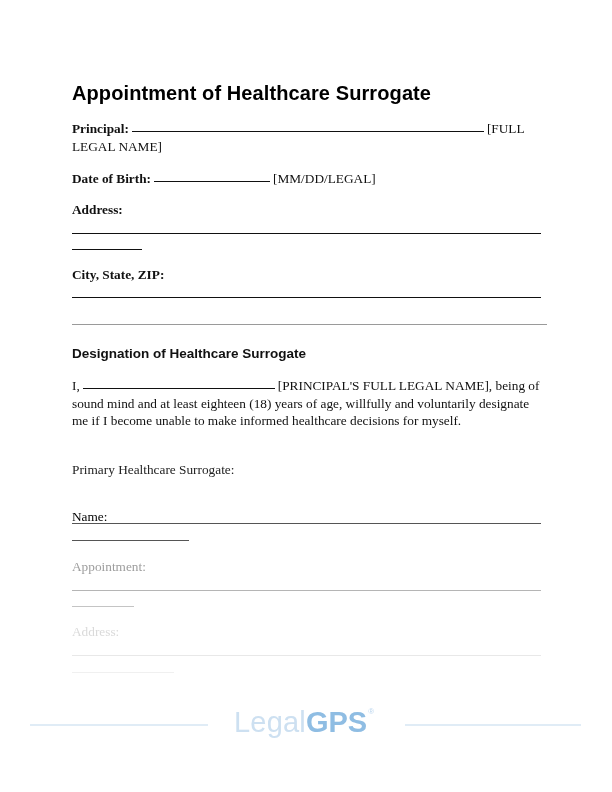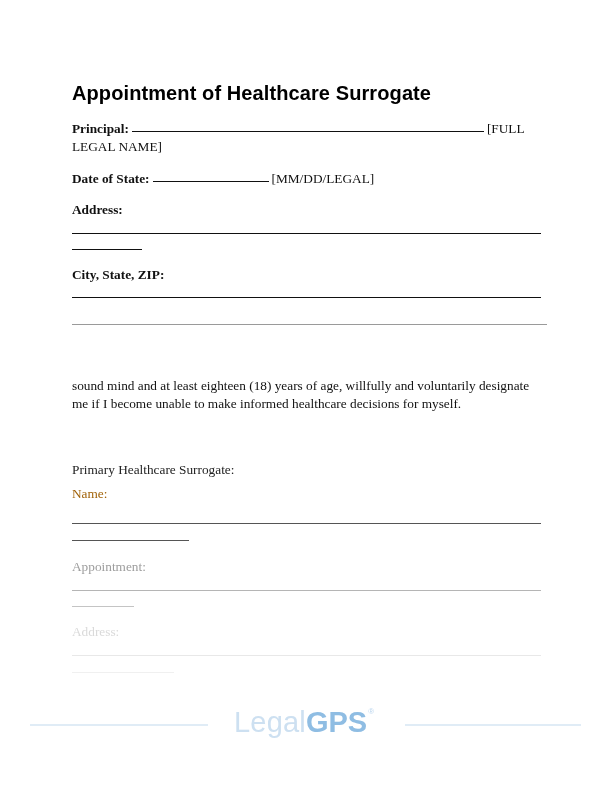--- a/index.html
+++ b/index.html
@@ -27,41 +27,43 @@
 <div class="page">
 
   <div class="abs serif nowrap" style="left:72px; top:121px;">
     <span class="bold">Principal:</span><span class="blank" style="width:352px;"></span><span>[FULL</span>
   </div>
 
   <div class="abs sans title">Appointment of Healthcare Surrogate</div>
   <div class="abs serif nowrap" style="left:72px; top:139px;">LEGAL NAME]</div>
 
   <div class="abs serif nowrap" style="left:72px; top:171px;">
-    <span class="bold">Date of State:</span><span class="blank" style="width:116px;"></span><span>[MM/DD/LEGAL]</span>
+    <span class="bold">Date of Birth:</span><span class="blank" style="width:116px;"></span><span>[MM/DD/LEGAL]</span>
   </div>
 
   <div class="abs serif bold nowrap" style="left:72px; top:202px;">Address:</div>
   <div class="line" style="left:72px; top:233px; width:469px;"></div>
   <div class="line" style="left:72px; top:249px; width:70px;"></div>
 
   <div class="abs serif bold nowrap" style="left:72px; top:267px;">City, State, ZIP:</div>
   <div class="line" style="left:72px; top:297px; width:469px;"></div>
 
   <div class="line" style="left:72px; top:324px; width:475px; border-top-color:#9a9a9a;"></div>
 
+  <div class="abs sans h2">Designation of Healthcare Surrogate</div>
 
   <div class="abs serif para">
+    <div class="nowrap"><span>I,</span><span class="blank" style="width:192px;"></span><span>[PRINCIPAL'S FULL LEGAL NAME], being of</span></div>
     <div class="nowrap">sound mind and at least eighteen (18) years of age, willfully and voluntarily designate</div>
     <div class="nowrap">me if I become unable to make informed healthcare decisions for myself.</div>
   </div>
 
   <div class="abs serif nowrap" style="left:72px; top:462px; color:#222;">Primary Healthcare Surrogate:</div>
 
-  <div class="abs serif nowrap" style="left:72px; top:486px; color:#a16207;">Name:</div>
+  <div class="abs serif nowrap" style="left:72px; top:509px; color:#000000;">Name:</div>
   <div class="line" style="left:72px; top:523px; width:469px; border-top-color:#555;"></div>
   <div class="line" style="left:72px; top:540px; width:117px; border-top-color:#555;"></div>
 
   <div class="abs serif nowrap" style="left:72px; top:559px; color:#9d9d9d;">Appointment:</div>
   <div class="line" style="left:72px; top:590px; width:469px; border-top-color:#b5b5b5;"></div>
   <div class="line" style="left:72px; top:606px; width:62px; border-top-color:#c4c4c4;"></div>
 
   <div class="abs serif nowrap" style="left:72px; top:624px; color:#dadada;">Address:</div>
   <div class="line" style="left:72px; top:655px; width:469px; border-top-color:#e8e8e8;"></div>
   <div class="line" style="left:72px; top:672px; width:102px; border-top-color:#f0f0f0;"></div>

